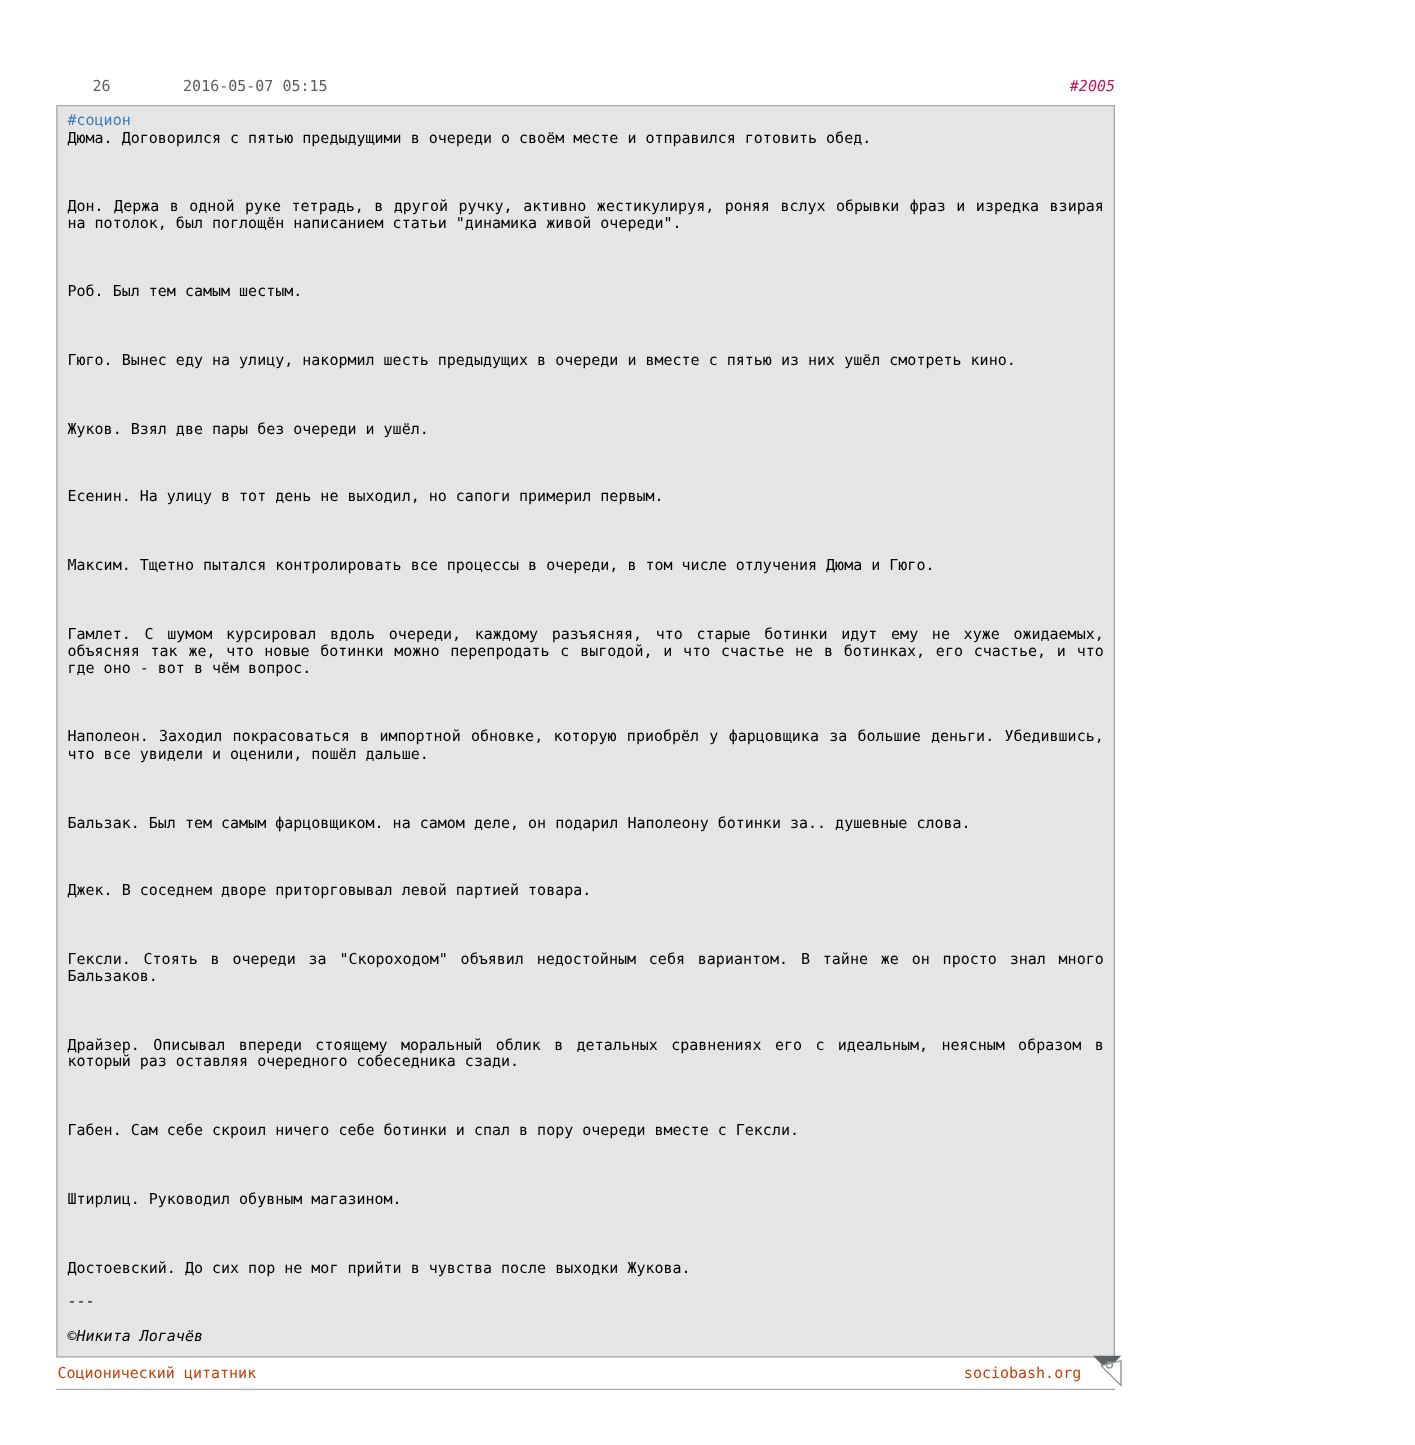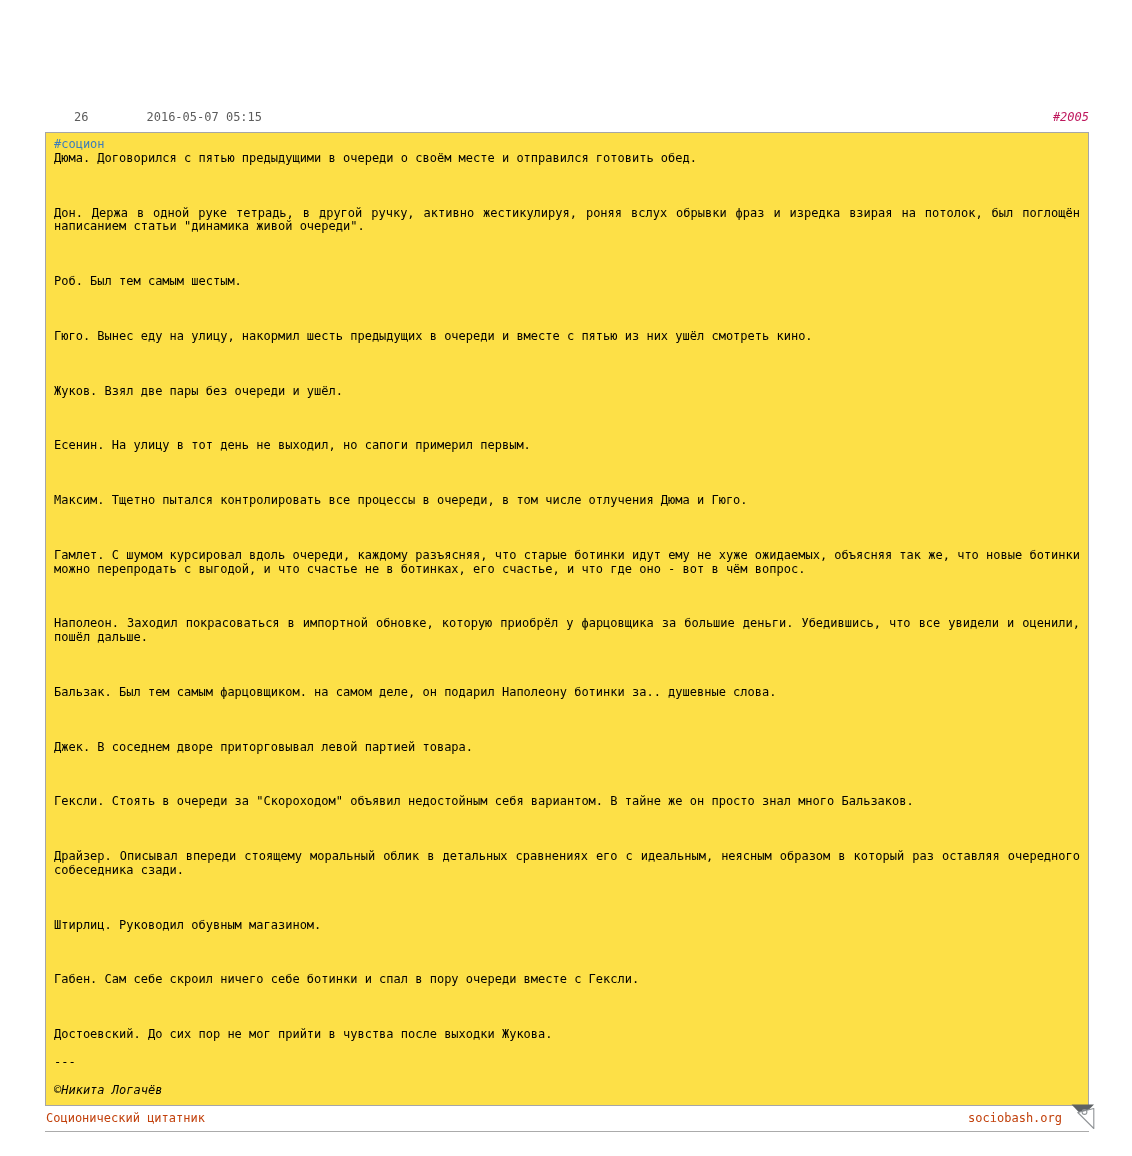--- a/index.html
+++ b/index.html
@@ -7,40 +7,39 @@
     padding: 0;
     background: #ffffff;
     width: 1132px;
     height: 1156px;
     font-family: "DejaVu Sans Mono", "Liberation Mono", monospace;
   }
   .wrap {
     position: absolute;
     left: 45px;
     top: 62px;
-    width: 1044px;
-    margin-top: 48px;
+    width: 847px;
   }
   
   .header-row {
     display: flex;
     align-items: baseline;
     font-size: 12px;
     color: #5c5c5c;
     padding: 0 0 8px 0;
   }
   .votes { margin-left: 29px; }
   .date  { margin-left: 58px; }
   .permalink { margin-left: auto; color: #be185d; text-decoration: none; font-style: italic; }
 
   
   .quote-box {
     box-sizing: border-box;
     width: 100%;
-    background: #fde047;
+    background: #e5e5e5;
     border: 1px solid #a6a6a6;
     padding: 5px 8px 8px 8px;
     font-size: 12px;
     line-height: 13.75px;
     color: #000000;
     text-align: justify;
   }
   .tag-link {
     color: #3d7cba;
     text-decoration: none;
@@ -95,22 +94,22 @@
         <p>Гюго. Вынес еду на улицу, накормил шесть предыдущих в очереди и вместе с пятью из них ушёл смотреть кино.</p>
         <p>Жуков. Взял две пары без очереди и ушёл.</p>
         <p>Есенин. На улицу в тот день не выходил, но сапоги примерил первым.</p>
         <p>Максим. Тщетно пытался контролировать все процессы в очереди, в том числе отлучения Дюма и Гюго.</p>
         <p>Гамлет. С шумом курсировал вдоль очереди, каждому разъясняя, что старые ботинки идут ему не хуже ожидаемых, объясняя так же, что новые ботинки можно перепродать с выгодой, и что счастье не в ботинках, его счастье, и что где оно - вот в чём вопрос.</p>
         <p>Наполеон. Заходил покрасоваться в импортной обновке, которую приобрёл у фарцовщика за большие деньги. Убедившись, что все увидели и оценили, пошёл дальше.</p>
         <p>Бальзак. Был тем самым фарцовщиком. на самом деле, он подарил Наполеону ботинки за.. душевные слова.</p>
         <p>Джек. В соседнем дворе приторговывал левой партией товара.</p>
         <p>Гексли. Стоять в очереди за "Скороходом" объявил недостойным себя вариантом. В тайне же он просто знал много Бальзаков.</p>
         <p>Драйзер. Описывал впереди стоящему моральный облик в детальных сравнениях его с идеальным, неясным образом в который раз оставляя очередного собеседника сзади.</p>
+        <p>Габен. Сам себе скроил ничего себе ботинки и спал в пору очереди вместе с Гексли.</p>
         <p>Штирлиц. Руководил обувным магазином.</p>
-        <p>Габен. Сам себе скроил ничего себе ботинки и спал в пору очереди вместе с Гексли.</p>
         <p>Достоевский. До сих пор не мог прийти в чувства после выходки Жукова.</p>
       </div>
     <p class="separator">---</p>
     <p class="author">©Никита Логачёв</p>
   </div>
 
   <div class="footer-row">
     <span>Соционический цитатник</span>
     <span class="site-domain">sociobash.org</span>
     <span class="fold">

